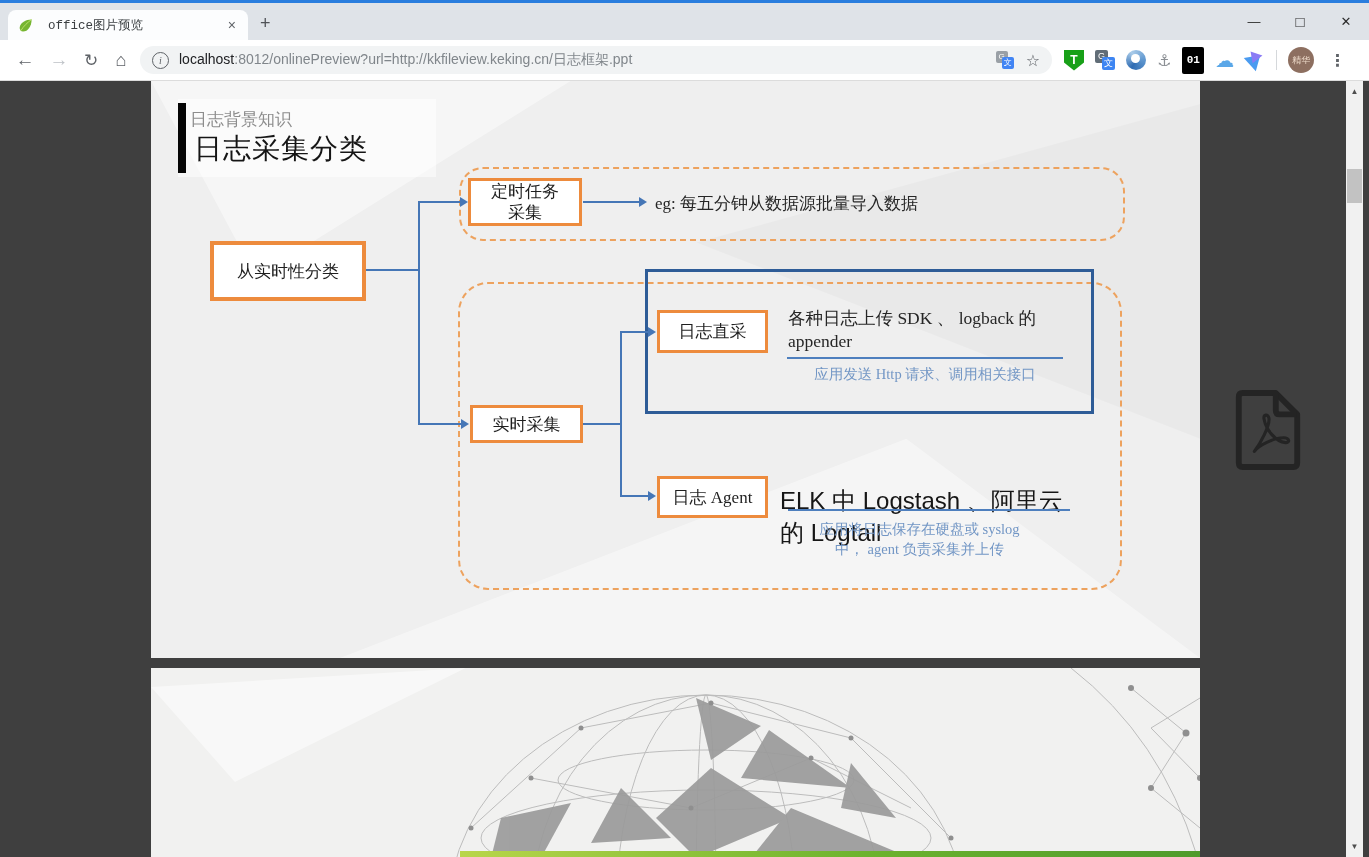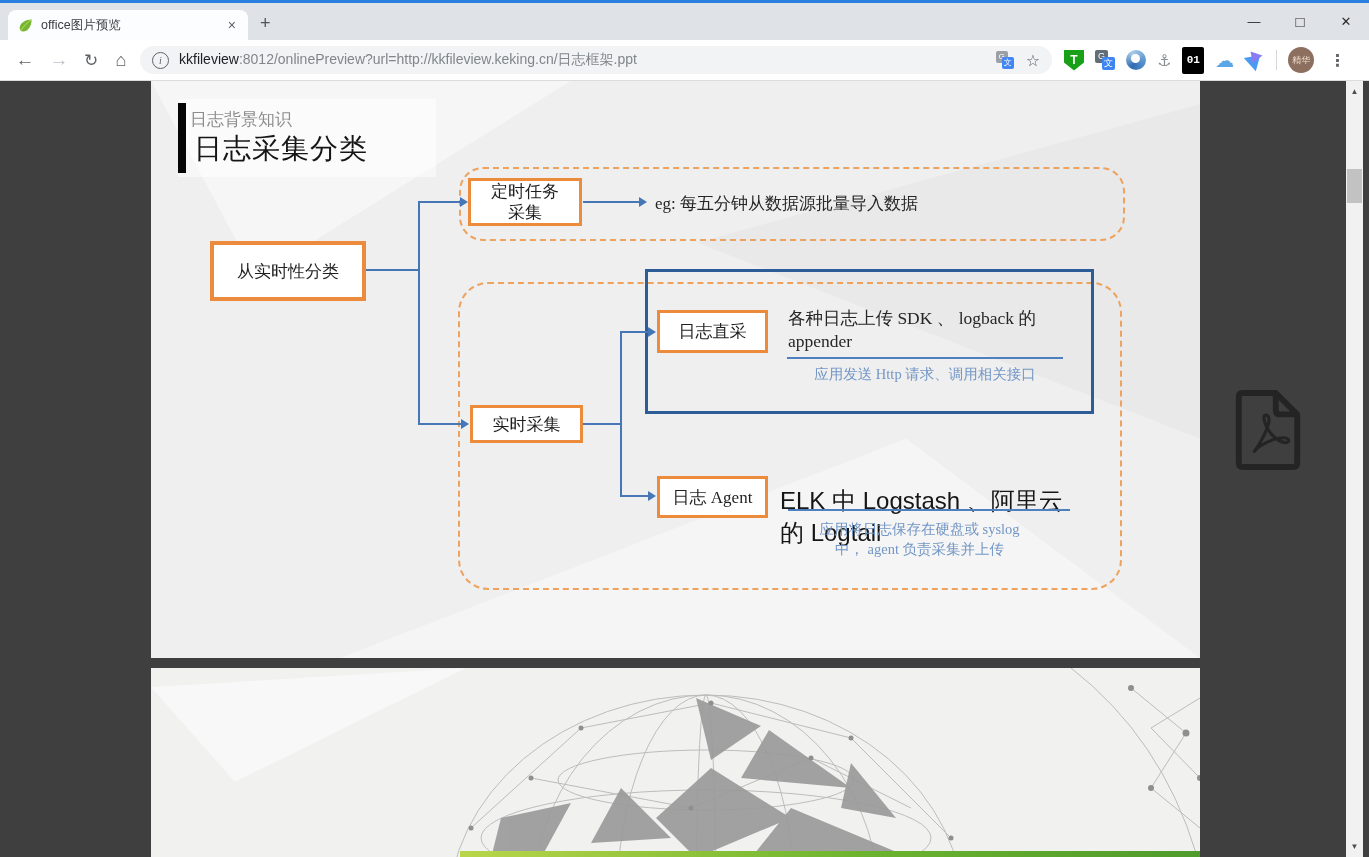--- a/index.html
+++ b/index.html
@@ -4,21 +4,21 @@
 <style>
   html,body{margin:0;padding:0;background:#222;}
   .win{position:relative;width:1369px;height:857px;overflow:hidden;
        font-family:"Liberation Sans","DejaVu Sans",sans-serif;background:#3f3f3f;}
   
   .accent{position:absolute;top:0;left:0;right:0;height:3px;background:#2a7ede;}
   .titlebar{position:absolute;top:3px;left:0;right:0;height:37px;background:#dfe3e8;}
   .tab{position:absolute;left:8px;top:7px;width:240px;height:30px;background:#fcfdfe;
        border-radius:8px 8px 0 0;display:flex;align-items:center;padding:0 10px;box-sizing:border-box;}
   .leaf{width:15px;height:15px;flex:0 0 auto;}
-  .tab-title{font-size:12.5px;color:#3c4043;margin-left:8px;flex:1;white-space:nowrap;overflow:hidden;}
+  .tab-title{font-size:12.5px;color:#3c4043;margin-left:15px;flex:1;white-space:nowrap;overflow:hidden;font-family:Liberation Mono, monospace;}
   .tab-close{color:#5f6368;font-size:14px;line-height:14px;padding:2px;cursor:default;}
   .newtab{position:absolute;left:260px;top:10px;font-size:18px;color:#505357;}
   .wc{position:absolute;right:0;top:0;height:37px;display:flex;}
   .wc div{width:46px;display:flex;align-items:center;justify-content:center;
           font-size:13px;color:#2b2b2b;}
   .wc .wc-max{font-size:15px;}
   
   .toolbar{position:absolute;top:40px;left:0;right:0;height:40px;background:#ffffff;
            border-bottom:1px solid #dcdcdc;}
   .navbtn{position:absolute;top:7px;width:26px;height:26px;display:flex;align-items:center;
@@ -143,21 +143,21 @@
     </div>
   </div>
 
   <div class="toolbar">
     <div class="navbtn nb-back">←</div>
     <div class="navbtn nb-fwd">→</div>
     <div class="navbtn nb-reload">↻</div>
     <div class="navbtn nb-home">⌂</div>
     <div class="omnibox">
       <span class="info-i">i</span>
-      <span class="url"><span class="host">kkfileview</span><span class="rest">:8012/onlinePreview?url=http://kkfileview.keking.cn/日志框架.ppt</span></span>
+      <span class="url"><span class="host">localhost</span><span class="rest">:8012/onlinePreview?url=http://kkfileview.keking.cn/日志框架.ppt</span></span>
       <span class="ob-translate">
         <span class="b1">G</span>
         <span class="b2">文</span>
       </span>
       <span class="ob-star">☆</span>
     </div>
     <div class="extbar">
       <div class="ext-shield">T</div>
       <div class="ext-translate">
         <span class="b1">G</span>

